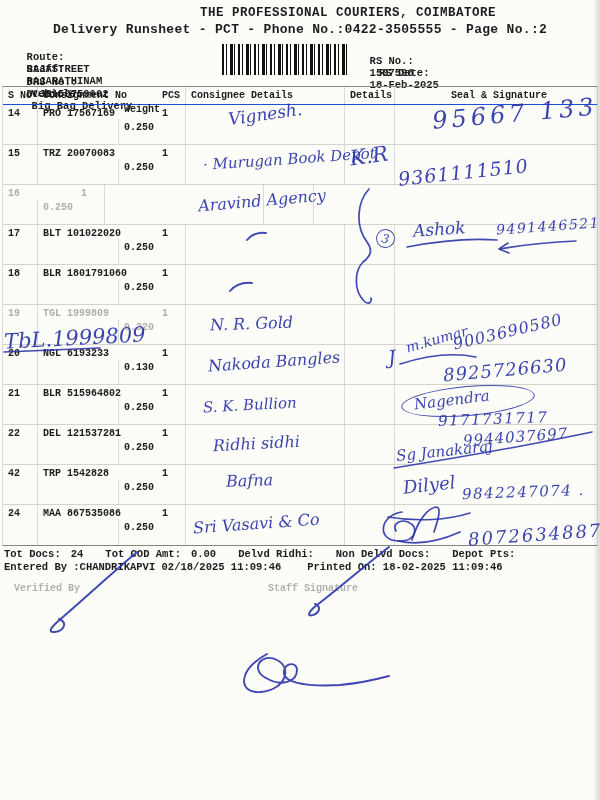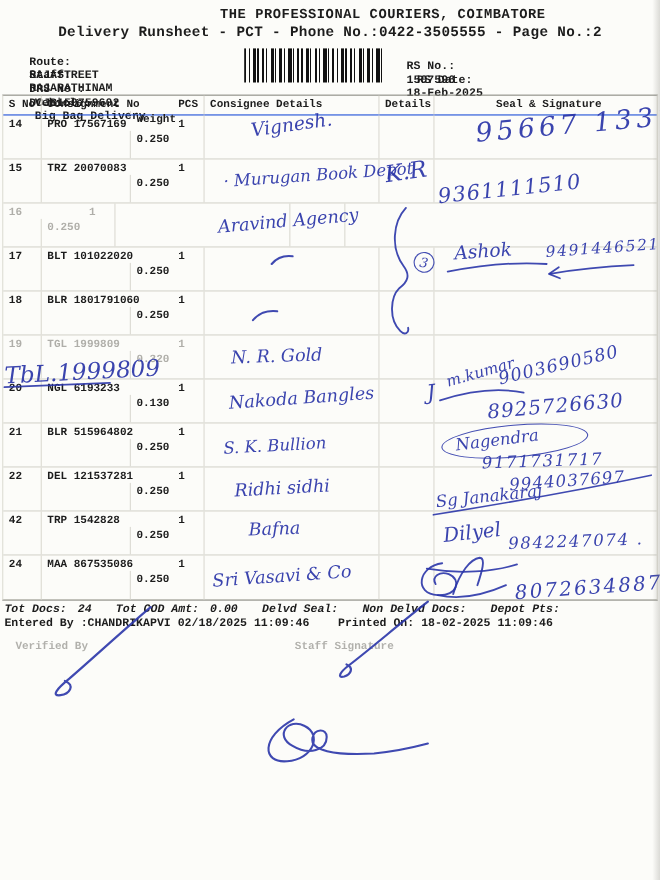--- a/index.html
+++ b/index.html
@@ -37,21 +37,21 @@
   .c.sno{width:34px;}
   .c.cons{width:81px;}
   .c.wt{width:39px;margin-top:14px;}
   .c.pcs{width:28px;border-left:none;}
   .c.det{width:159px;}
   .c.rem{width:50px;}
   .c.seal{flex:1;padding-left:56px;}
   .faint .c{color:rgba(82,80,70,.45);filter:blur(.35px);}
   
   .totline{left:4px;top:548px;font-size:10.5px;font-weight:700;display:flex;white-space:pre;}
-  .totline .seg{margin-right:22px;display:flex;font-style:italic;}
+  .totline .seg{margin-right:22px;display:flex;}
   .totline .lv{margin-left:10px;}
   .entline{left:4px;top:561px;font-size:10.5px;font-weight:700;display:flex;white-space:pre;}
   .entline .seg{margin-right:26px;}
   .ghost{font-size:10px;font-weight:700;opacity:.42;filter:blur(.45px);color:#4b4a43;}
   
   .hw{
     position:absolute;
     font-family:"DejaVu Serif","Liberation Serif",serif;
     font-style:italic;
     color:#2a35a8;
@@ -209,21 +209,21 @@
     <div class="c det"></div>
     <div class="c rem"></div>
     <div class="c seal"></div>
   </div>
     </div>
 </div>
 
 <div class="abs totline">
   <span class="seg"><span>Tot Docs:</span><span class="lv">24</span></span>
   <span class="seg"><span>Tot COD Amt:</span><span class="lv">0.00</span></span>
-  <span class="seg">Delvd Seal:</span>
+  <span class="seg">Delvd Ridhi:</span>
   <span class="seg">Non Delvd Docs:</span>
   <span class="seg">Depot Pts:</span>
 </div>
 <div class="abs entline">
   <span class="seg">Entered By :CHANDRIKAPVI 02/18/2025 11:09:46</span>
   <span class="seg">Printed On: 18-02-2025 11:09:46</span>
 </div>
 <div class="abs ghost" style="left:14px;top:583px;">Verified By</div>
 <div class="abs ghost" style="left:268px;top:583px;">Staff Signature</div>
 

